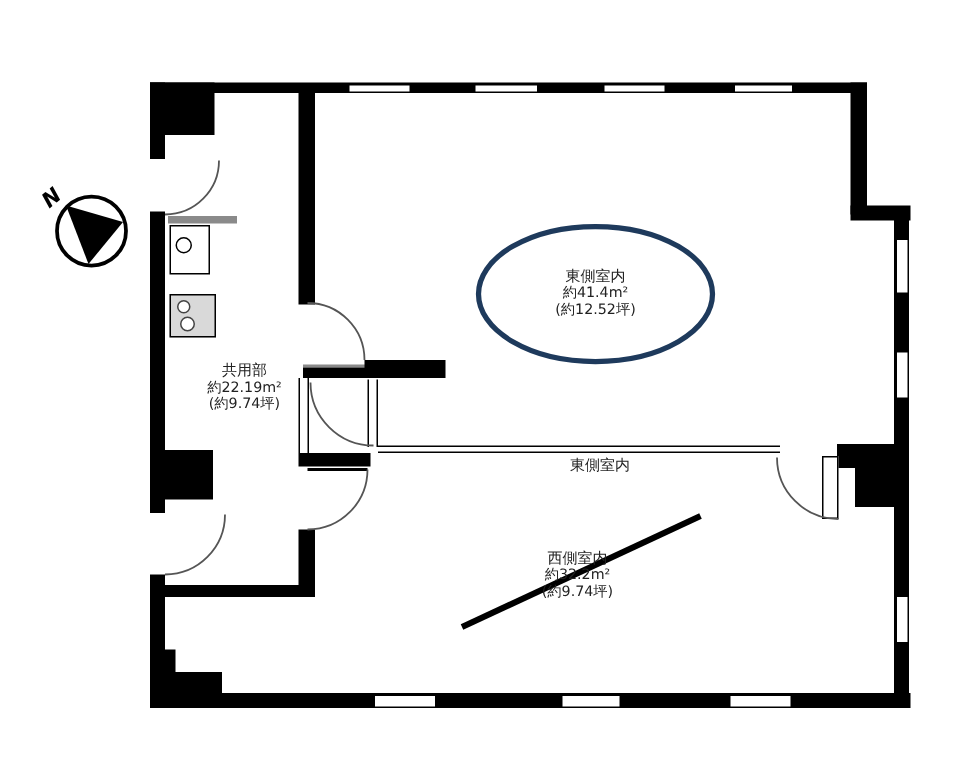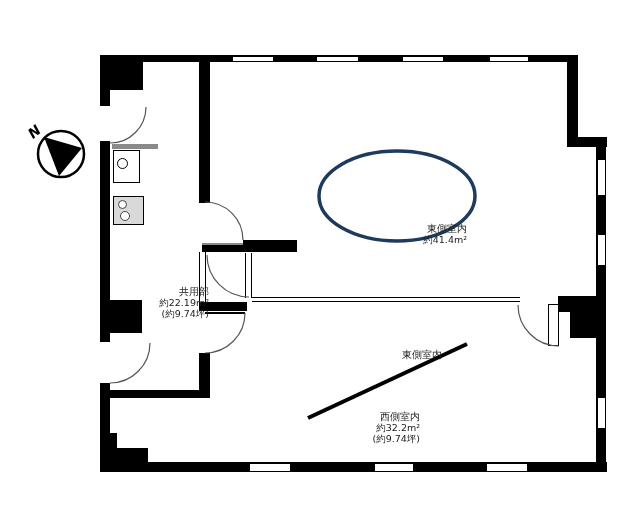--- a/index.html
+++ b/index.html
@@ -3,21 +3,21 @@
 <meta charset="utf-8">
 <style>
   html,body{margin:0;padding:0;background:#fff;}
   #stage{position:relative;width:640px;height:508px;background:#ffffff;overflow:hidden;
          font-family:"DejaVu Sans",sans-serif;color:#222;}
   .abs{position:absolute;}
   .wall{background:#000;}
   .win{background:#fff;}
   .dline-v{background:#fff;border-left:1.5px solid #000;border-right:1.5px solid #000;box-sizing:border-box;}
   .dline-h{background:#fff;border-top:1.5px solid #000;border-bottom:1.5px solid #000;box-sizing:border-box;}
-  .label{font-size:9.5px;line-height:11px;text-align:right;white-space:nowrap;margin-top:44px;}
+  .label{font-size:9.5px;line-height:11px;text-align:center;white-space:nowrap;}
   .label .rm{font-size:10px;}
   svg{position:absolute;left:0;top:0;pointer-events:none;}
 </style>
 </head>
 <body>
 
 <div id="stage">
 
   <div class="abs wall" style="left:100px;top:55px;width:478px;height:7px;"></div>
   <div class="abs win" style="left:233px;top:56.5px;width:40px;height:4px;"></div>
@@ -88,31 +88,32 @@
     <line x1="308" y1="418" x2="467" y2="344" stroke="#000" stroke-width="4"></line>
 
     <circle cx="61" cy="154" r="23" fill="#fff" stroke="#000" stroke-width="2.5"></circle>
     <polygon points="44,137 82,148 59,176" fill="#000"></polygon>
     <text x="27" y="137" font-size="14" font-weight="bold" font-style="italic" fill="#000" transform="rotate(-40 33 130)">N</text>
   </svg>
 
   <div class="abs label" style="left:327px;top:179px;width:140px;">
     <div class="rm">東側室内</div>
     <div>約41.4m²</div>
+    <div>(約12.52坪)</div>
   </div>
 
   <div class="abs label" style="left:117px;top:242px;width:92px;">
     <div class="rm">共用部</div>
     <div>約22.19m²</div>
     <div>(約9.74坪)</div>
   </div>
 
   <div class="abs label" style="left:358px;top:305px;width:84px;">
     <div class="rm">東側室内</div>
   </div>
 
-  <div class="abs label" style="left:326px;top:367px;width:94px;">
+  <div class="abs label" style="left:338px;top:367px;width:94px;">
     <div class="rm">西側室内</div>
     <div>約32.2m²</div>
     <div>(約9.74坪)</div>
   </div>
 
 </div>
 
 </body></html>

